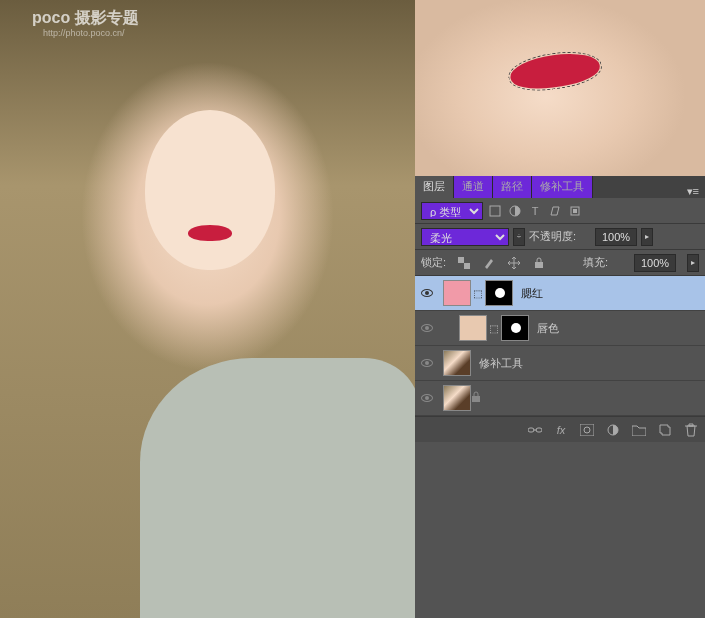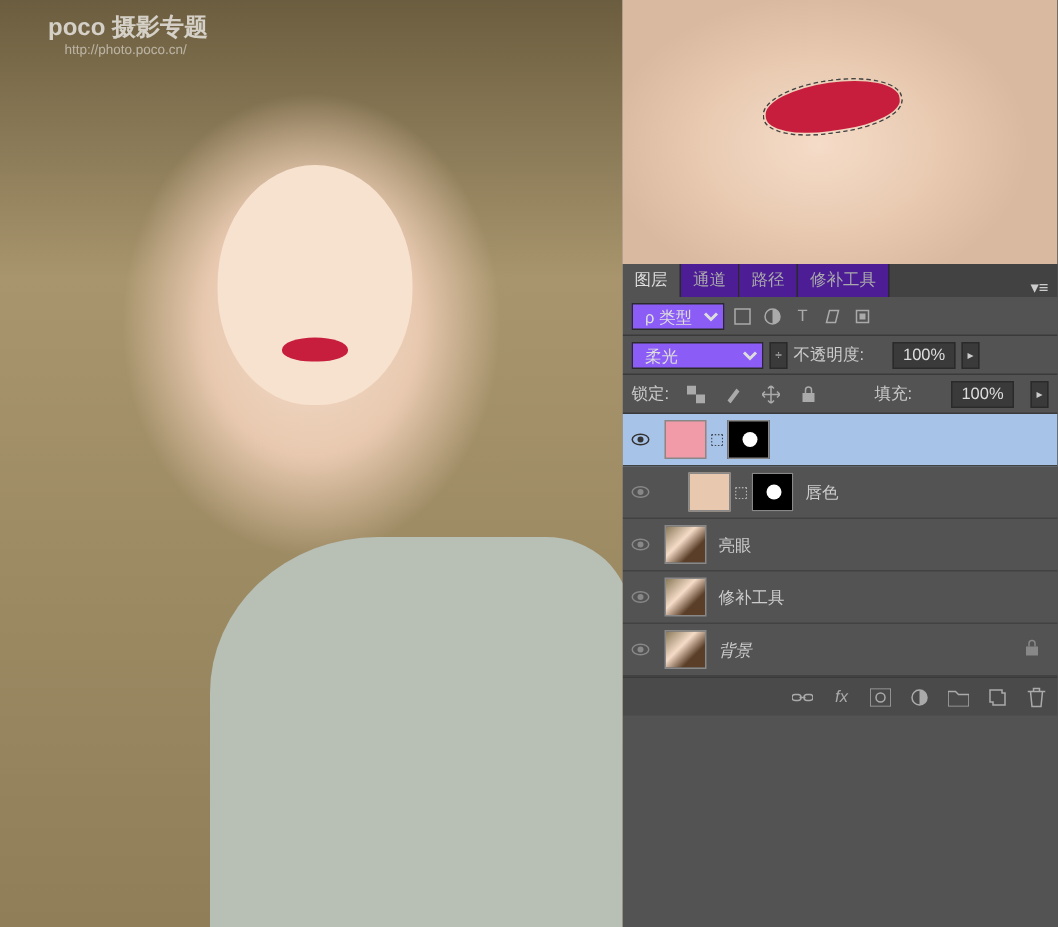--- a/index.html
+++ b/index.html
@@ -15,26 +15,26 @@
 .hair-r { position: absolute; right: 80px; top: 60px; width: 120px; height: 200px; background: linear-gradient(180deg, #3a2818 0%, #5a3e28 100%); border-radius: 20% 60% 60% 40%; }
 .jacket { position: absolute; left: 140px; bottom: 0; width: 280px; height: 260px; background: #b8bfb5; border-radius: 40% 20% 0 0; }
 
 .right { width: 290px; height: 520px; display: flex; flex-direction: column; }
 .top-image { height: 176px; background: radial-gradient(ellipse 140px 100px at 45% 55%, #f5dcc8 0%, #e8c9b0 60%, #d9baa0 100%); position: relative; }
 .top-lips { position: absolute; left: 95px; top: 55px; width: 90px; height: 32px; background: #c81e3e; border-radius: 50% 50% 45% 45%; transform: rotate(-8deg); }
 .top-lips::before { content: ''; position: absolute; inset: -2px; border: 1px dashed #444; border-radius: inherit; }
 
 .panel { flex: 1; background: #535353; color: #ccc; font-size: 11px; }
 .tabs { display: flex; background: #424242; height: 22px; align-items: flex-end; }
-.tab { padding: 4px 8px; background: #4c1d95; color: #aaa; border-right: 1px solid #2a2a2a; cursor: pointer; }
+.tab { padding: 4px 8px; background: #6d28d9; color: #aaa; border-right: 1px solid #2a2a2a; cursor: pointer; }
 .tab.active { background: #535353; color: #ddd; }
 .tab-menu { margin-left: auto; padding: 0 6px; cursor: pointer; }
 
 .toolbar { display: flex; align-items: center; height: 26px; padding: 0 6px; gap: 4px; border-bottom: 1px solid #3a3a3a; }
-.dd { background: #8b5cf6; border: 1px solid #2a2a2a; color: #ddd; font-size: 11px; padding: 2px 4px; height: 18px; }
+.dd { background: #6d28d9; border: 1px solid #2a2a2a; color: #ddd; font-size: 11px; padding: 2px 4px; height: 18px; }
 .tb-icon { width: 16px; height: 16px; display: flex; align-items: center; justify-content: center; color: #aaa; cursor: pointer; }
 
 .row2 { display: flex; align-items: center; height: 26px; padding: 0 6px; gap: 4px; border-bottom: 1px solid #3a3a3a; }
 .lbl { color: #ccc; }
 .pct { background: #3a3a3a; border: 1px solid #2a2a2a; color: #ddd; font-size: 11px; padding: 1px 4px; width: 42px; height: 18px; text-align: center; margin-left: 15px; }
 .arrow { width: 12px; height: 18px; background: #3a3a3a; border: 1px solid #2a2a2a; display: flex; align-items: center; justify-content: center; font-size: 8px; cursor: pointer; }
 
 .row3 { display: flex; align-items: center; height: 26px; padding: 0 6px; gap: 11px; border-bottom: 1px solid #3a3a3a; }
 .lock-ic { width: 14px; height: 14px; display: flex; align-items: center; justify-content: center; color: #aaa; }
 
@@ -158,20 +158,21 @@
       <div class="layers" id="layers-list">
           <div class="layer sel">
     <div class="vis">
               <div class="eye"></div>
             </div>
     <div class="thumbs" style="">
               <div class="thumb pink"></div>
               <span class="link">⬚</span>
               <div class="thumb mask"></div>
             </div>
+    <div class="lname ">腮红</div>
 
   </div>
           <div class="layer">
     <div class="vis">
               <div class="eye"></div>
             </div>
     <div class="thumbs" style="padding-left:20px">
               <div class="thumb skin"></div>
               <span class="link">⬚</span>
               <div class="thumb mask"></div>
@@ -179,41 +180,30 @@
     <div class="lname ">唇色</div>
 
   </div>
           <div class="layer">
     <div class="vis">
               <div class="eye"></div>
             </div>
     <div class="thumbs" style="">
               <div class="thumb photo"></div>
             </div>
-    <div class="lname ">亮眼</div>
+    <div class="lname ">修补工具</div>
 
   </div>
           <div class="layer">
     <div class="vis">
               <div class="eye"></div>
             </div>
     <div class="thumbs" style="">
               <div class="thumb photo"></div>
             </div>
-    <div class="lname ">修补工具</div>
-
-  </div>
-          <div class="layer">
-    <div class="vis">
-              <div class="eye"></div>
-            </div>
-    <div class="thumbs" style="">
-              <div class="thumb photo"></div>
-            </div>
-    <div class="lname italic">背景</div>
     <div class="lock"><svg width="10" height="12" viewBox="0 0 10 12">
                 <rect x="1" y="5" width="8" height="6" fill="#888"></rect>
                 <path d="M3 5 L3 3 A2 2 0 0 1 7 3 L7 5" fill="none" stroke="#888"></path>
               </svg></div>
   </div>
         </div>
 
       <div class="footer">
         <span class="ft-ic">
             <svg width="14" height="10" viewBox="0 0 14 10">

